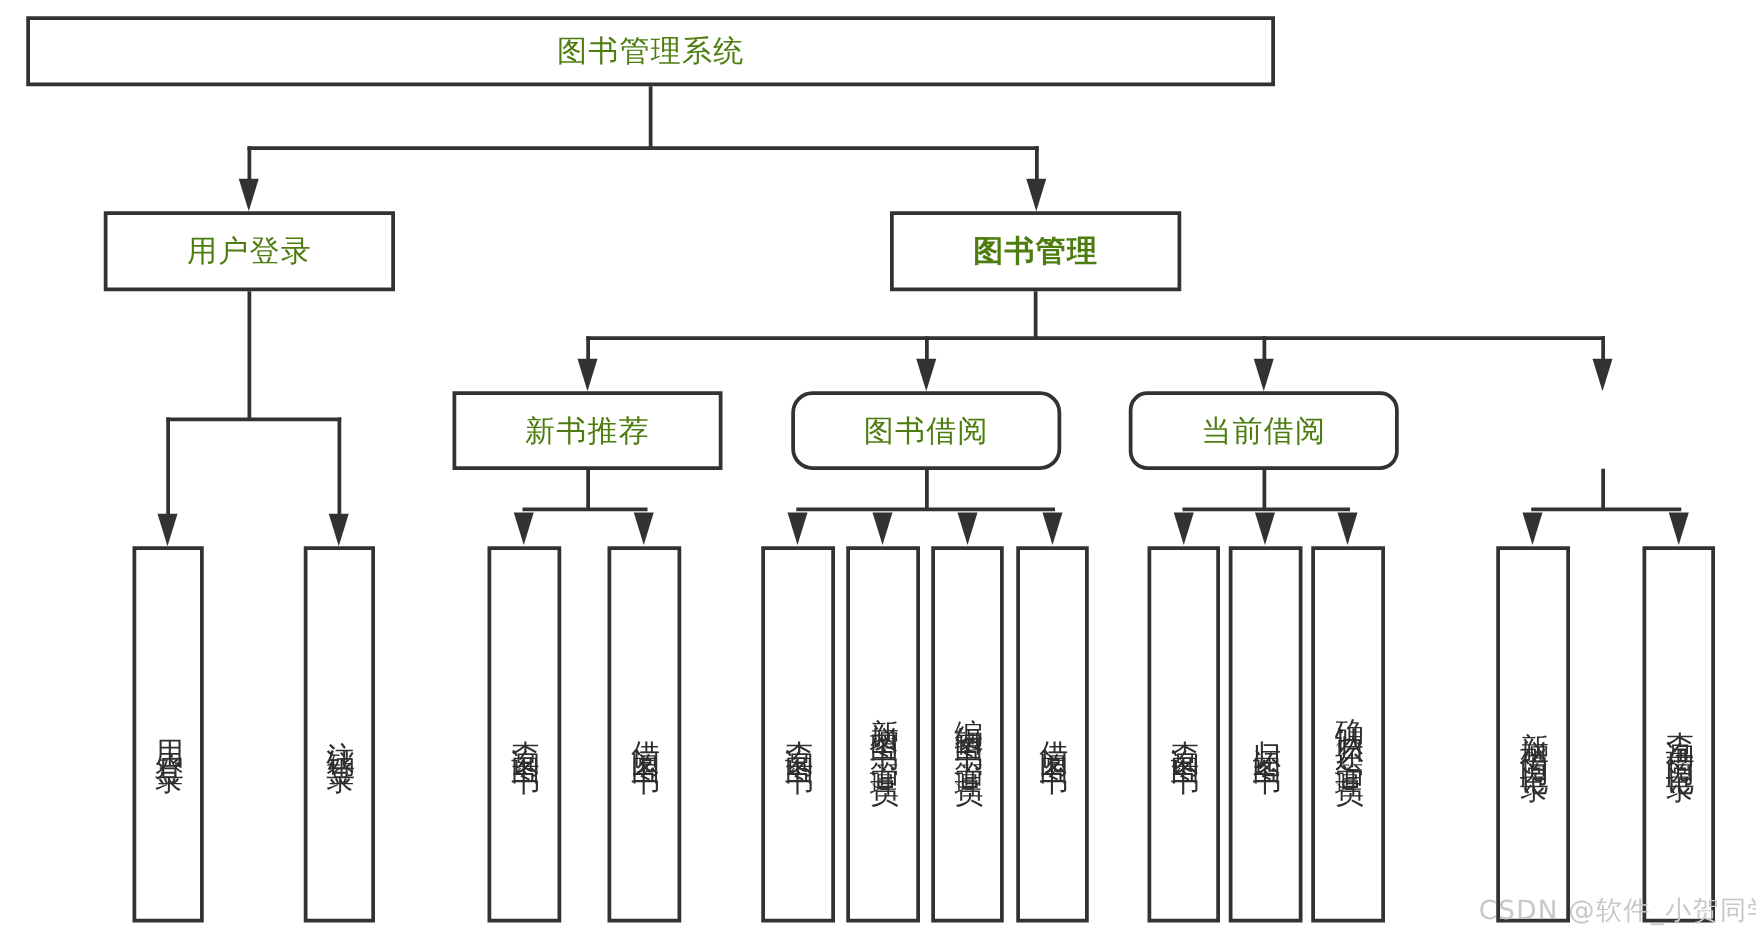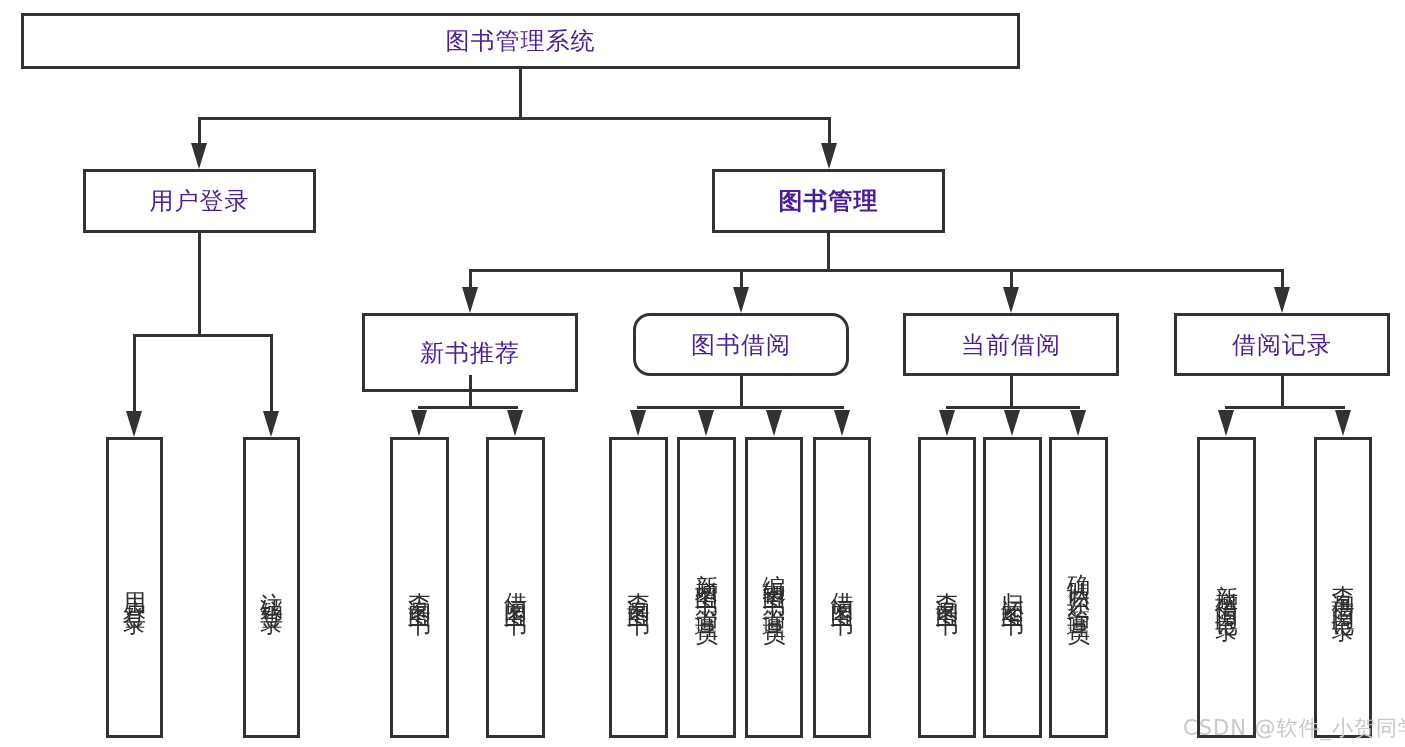--- a/index.html
+++ b/index.html
@@ -19,21 +19,21 @@
     position: absolute;
     box-sizing: border-box;
     border: 3px solid #323232;
     background: #ffffff;
     display: flex;
     align-items: center;
     justify-content: center;
   }
   .hlabel {
     font-size: 24px;
-    color: #4c1d95;
+    color: #4d7c0f;
     white-space: nowrap;
     letter-spacing: 1px;
   }
   .vtext {
     writing-mode: vertical-rl;
     text-orientation: mixed;
     font-size: 23px;
     color: #2e2e2e;
     letter-spacing: 7px;
     line-height: 1;
@@ -97,31 +97,28 @@
   <div class="hline" style="left:469px; top:269px; width:815px;"></div>
   <div class="vline" style="left:469px; top:269px; height:20px;"></div>
   <div class="vline" style="left:740px; top:269px; height:20px;"></div>
   <div class="vline" style="left:1010px; top:269px; height:20px;"></div>
   <div class="vline" style="left:1281px; top:269px; height:20px;"></div>
   <div class="arrow-down" style="left:462px; top:287px;"></div>
   <div class="arrow-down" style="left:733px; top:287px;"></div>
   <div class="arrow-down" style="left:1003px; top:287px;"></div>
   <div class="arrow-down" style="left:1274px; top:287px;"></div>
 
-  <div class="node" style="left:362px; top:313px; width:216px; height:79px;">
+  <div class="node" style="left:362px; top:313px; width:216px; height:63px;">
     <span class="hlabel">新书推荐</span>
   </div>
   <div class="node" style="left:633px; top:313px; width:216px; height:63px;border-radius:17px;">
     <span class="hlabel">图书借阅</span>
   </div>
-  <div class="node" style="left:903px; top:313px; width:216px; height:63px;">
+  <div class="node" style="left:903px; top:313px; width:216px; height:63px;border-radius:15px;">
     <span class="hlabel">当前借阅</span>
-  </div>
-  <div class="node" style="left:1174px; top:313px; width:216px; height:63px;">
-    <span class="hlabel">借阅记录</span>
   </div>
 
   <div class="vline" style="left:469px; top:375px; height:33px;"></div>
   <div class="vline" style="left:740px; top:375px; height:33px;"></div>
   <div class="vline" style="left:1010px; top:375px; height:33px;"></div>
   <div class="vline" style="left:1281px; top:375px; height:33px;"></div>
 
   <div class="hline" style="left:418px; top:406px; width:100px;"></div>
   <div class="hline" style="left:637px; top:406px; width:207px;"></div>
   <div class="hline" style="left:946px; top:406px; width:134px;"></div>

